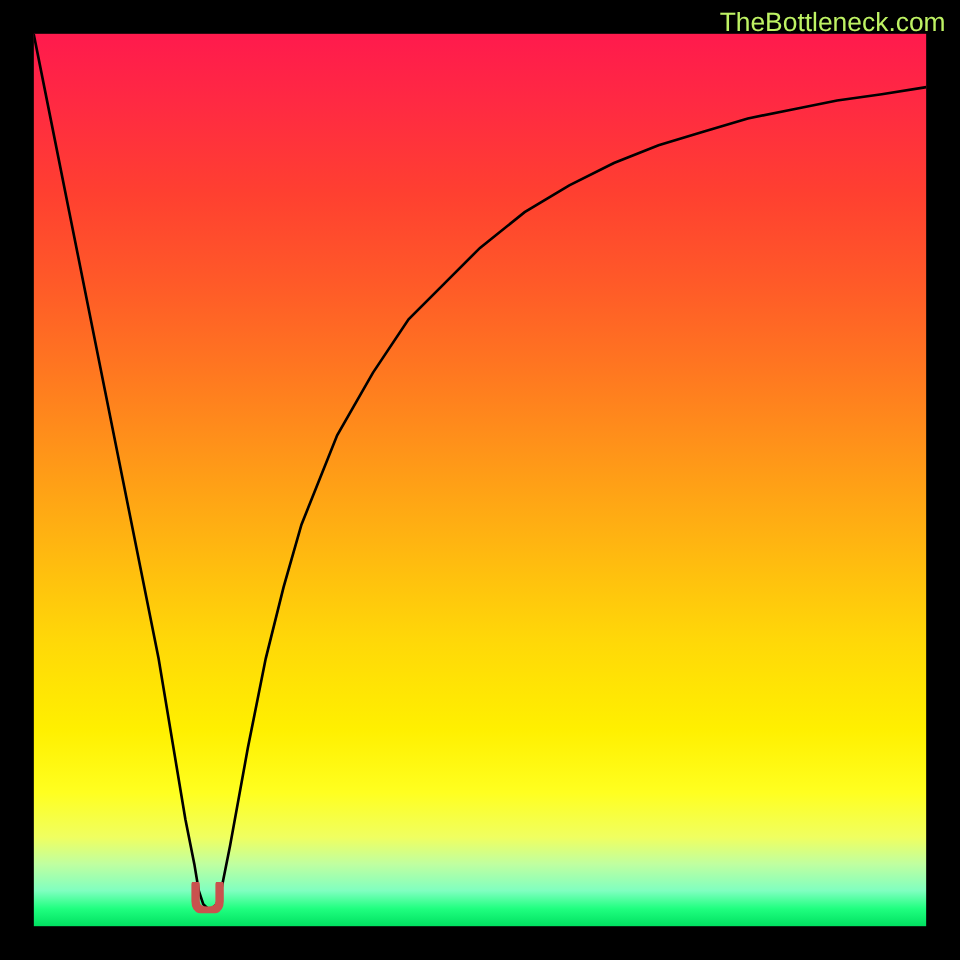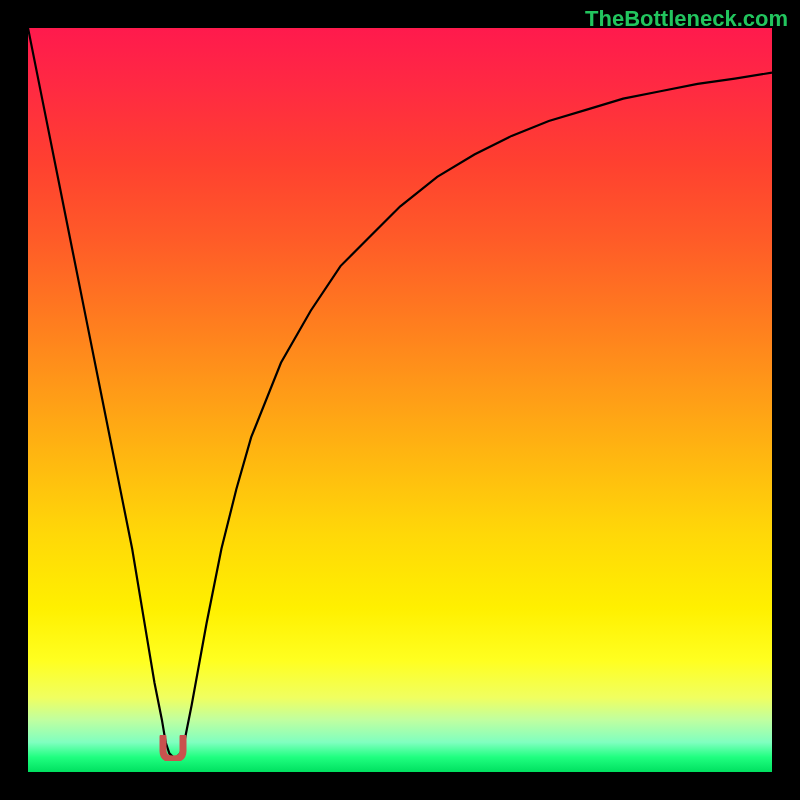--- a/index.html
+++ b/index.html
@@ -12,23 +12,23 @@
       height: 800px;
       background: #000;
       position: relative;
       font-family: Arial, sans-serif;
     }
     .watermark {
       position: absolute;
       top: 6px;
       right: 12px;
       font-size: 22px;
-      color: #22c55e;
+      color: #bef264;
       z-index: 10;
-      font-weight: bold;
+      font-weight: normal;
     }
     .plot-area {
       position: absolute;
       top: 28px;
       left: 28px;
       width: 744px;
       height: 744px;
       overflow: hidden;
     }
     .gradient-bg {

